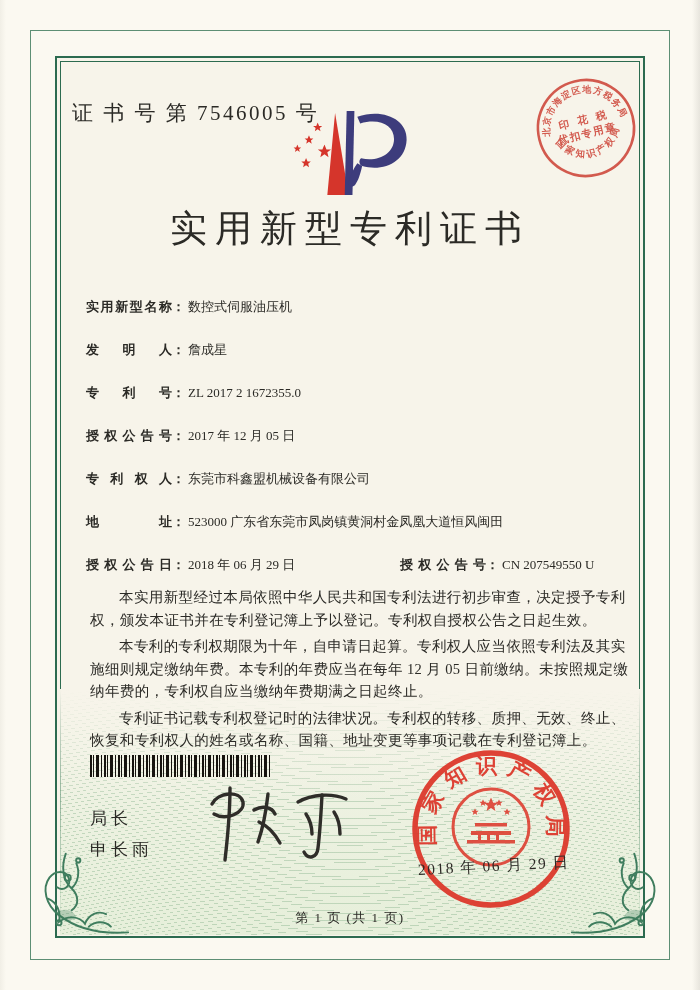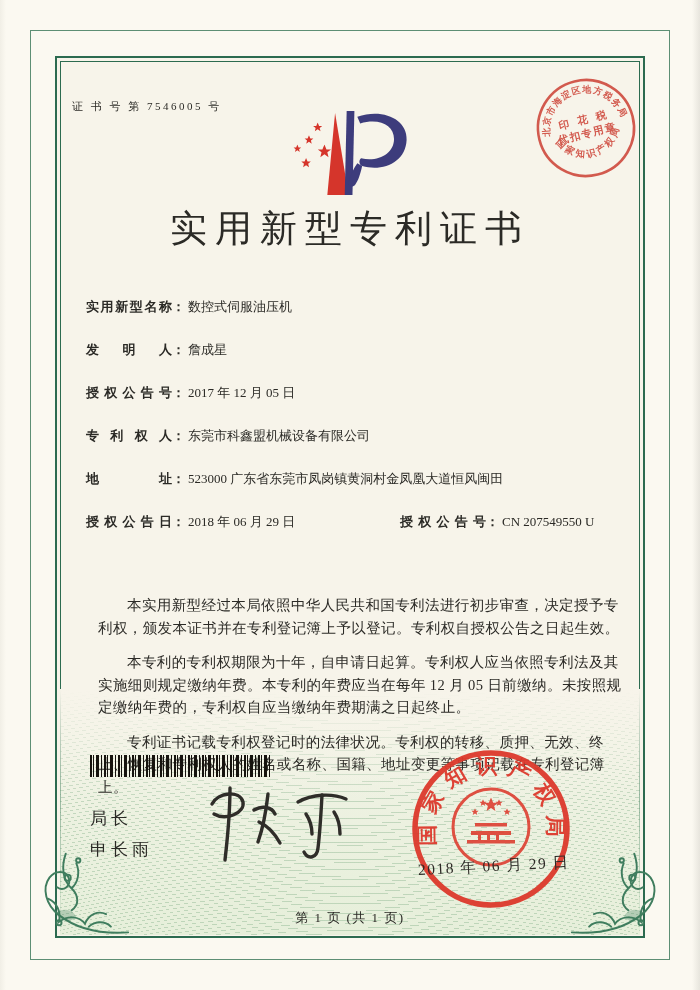--- a/index.html
+++ b/index.html
@@ -15,34 +15,34 @@
   .frame::before{content:"";position:absolute;inset:3px;border:1px solid var(--green-border,#2c6b50);border-bottom:none;}
   .guilloche{position:absolute;left:60px;right:60px;bottom:55px;height:246px;
     background:
       linear-gradient(180deg,var(--paper,#f7f4ea) 0%,rgba(247,244,234,0) 45%),
       repeating-radial-gradient(140% 160% at 50% 210%,rgba(84,146,98,0.28) 0 1px,rgba(0,0,0,0) 1px 7px),
       linear-gradient(180deg,rgba(233,242,222,.25),#e6efda);}
   .ornament{position:absolute;width:96px;height:96px;bottom:48px;}
   .ornament.left{left:36px;}
   .ornament.right{right:36px;transform:scaleX(-1);}
 
-  .cert-no{position:absolute;left:72px;top:99px;font-size:11px;letter-spacing:2.5px;}
+  .cert-no{position:absolute;left:72px;top:99px;font-size:21px;letter-spacing:2.5px;}
   .logo{position:absolute;left:279px;top:107px;width:145px;height:92px;}
   .title{position:absolute;left:0;right:0;top:204px;text-align:center;font-size:37px;font-weight:normal;letter-spacing:8px;}
 
   .fields{position:absolute;left:86px;right:58px;top:294px;font-size:13px;}
   .field{margin-bottom:17px;line-height:26px;white-space:nowrap;}
   .flabel{display:inline-block;width:86px;text-align:justify;text-align-last:justify;font-weight:bold;vertical-align:top;}
   .fcolon{display:inline-block;width:16px;font-weight:bold;}
   .fvalue2{padding-left:102px;line-height:26px;}
   .fvalue-fixed{display:inline-block;width:176px;}
   .flabel-right{margin-left:36px;}
 
   .paragraphs{position:absolute;left:86px;right:64px;top:582px;font-size:14.5px;line-height:22.5px;letter-spacing:.4px;}
-  .paragraphs p{margin:12px;text-indent:2em;}
+  .paragraphs p{margin:4px;text-indent:2em;}
 
   .barcode{position:absolute;left:90px;top:755px;width:180px;height:22px;
     background:repeating-linear-gradient(90deg,#16130e 0 2px,rgba(0,0,0,0) 2px 3px,#16130e 3px 4px,rgba(0,0,0,0) 4px 6px,#16130e 6px 9px,rgba(0,0,0,0) 9px 11px,#16130e 11px 12px,rgba(0,0,0,0) 12px 14px);}
 
   .director{position:absolute;left:90px;top:803px;font-size:17px;line-height:31px;letter-spacing:4px;}
   .sig{position:absolute;left:196px;top:780px;width:170px;height:92px;}
 
   .seal{position:absolute;left:402px;top:747px;width:180px;height:180px;opacity:.95;}
   .tax-stamp{position:absolute;left:532px;top:74px;width:108px;height:108px;transform:rotate(-14deg);opacity:.9;}
 
@@ -121,20 +121,23 @@
 </svg>
 
 <div class="fields">
   <div class="field">
     <span class="flabel">实用新型名称</span><span class="fcolon">：</span><span class="fvalue">数控式伺服油压机</span>
   </div>
   <div class="field">
     <span class="flabel">发明人</span><span class="fcolon">：</span><span class="fvalue">詹成星</span>
   </div>
   <div class="field">
+    <span class="flabel">专利号</span><span class="fcolon">：</span><span class="fvalue">ZL 2017 2 1672355.0</span>
+  </div>
+  <div class="field">
     <span class="flabel">授权公告号</span><span class="fcolon">：</span><span class="fvalue">2017 年 12 月 05 日</span>
   </div>
   <div class="field">
     <span class="flabel">专利权人</span><span class="fcolon">：</span><span class="fvalue">东莞市科鑫盟机械设备有限公司</span>
   </div>
   <div class="field">
     <span class="flabel">地址</span><span class="fcolon">：</span><span class="fvalue">523000 广东省东莞市凤岗镇黄洞村金凤凰大道恒风闽田</span>
   </div>
   <div class="field">
     <span class="flabel">授权公告日</span><span class="fcolon">：</span><span class="fvalue fvalue-fixed">2018 年 06 月 29 日</span><span class="flabel flabel-right">授权公告号</span><span class="fcolon">：</span><span class="fvalue">CN 207549550 U</span>

